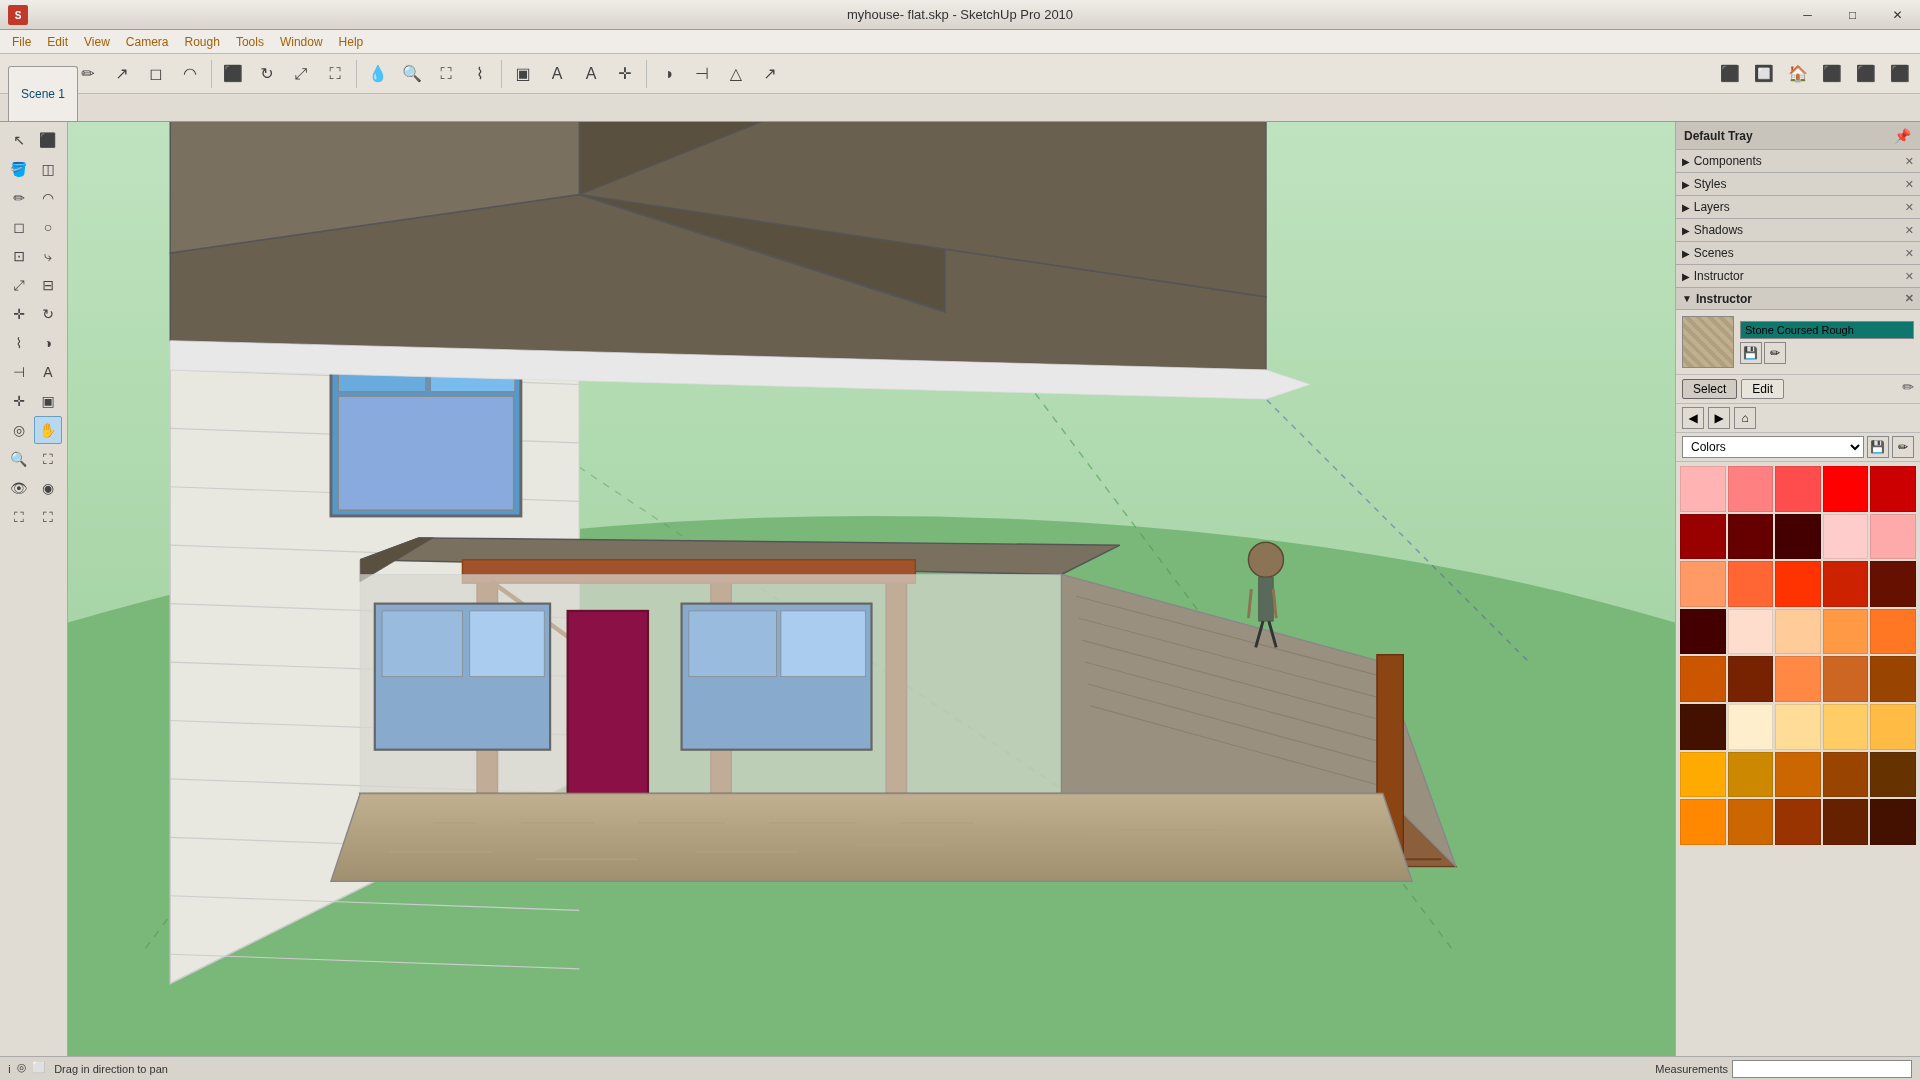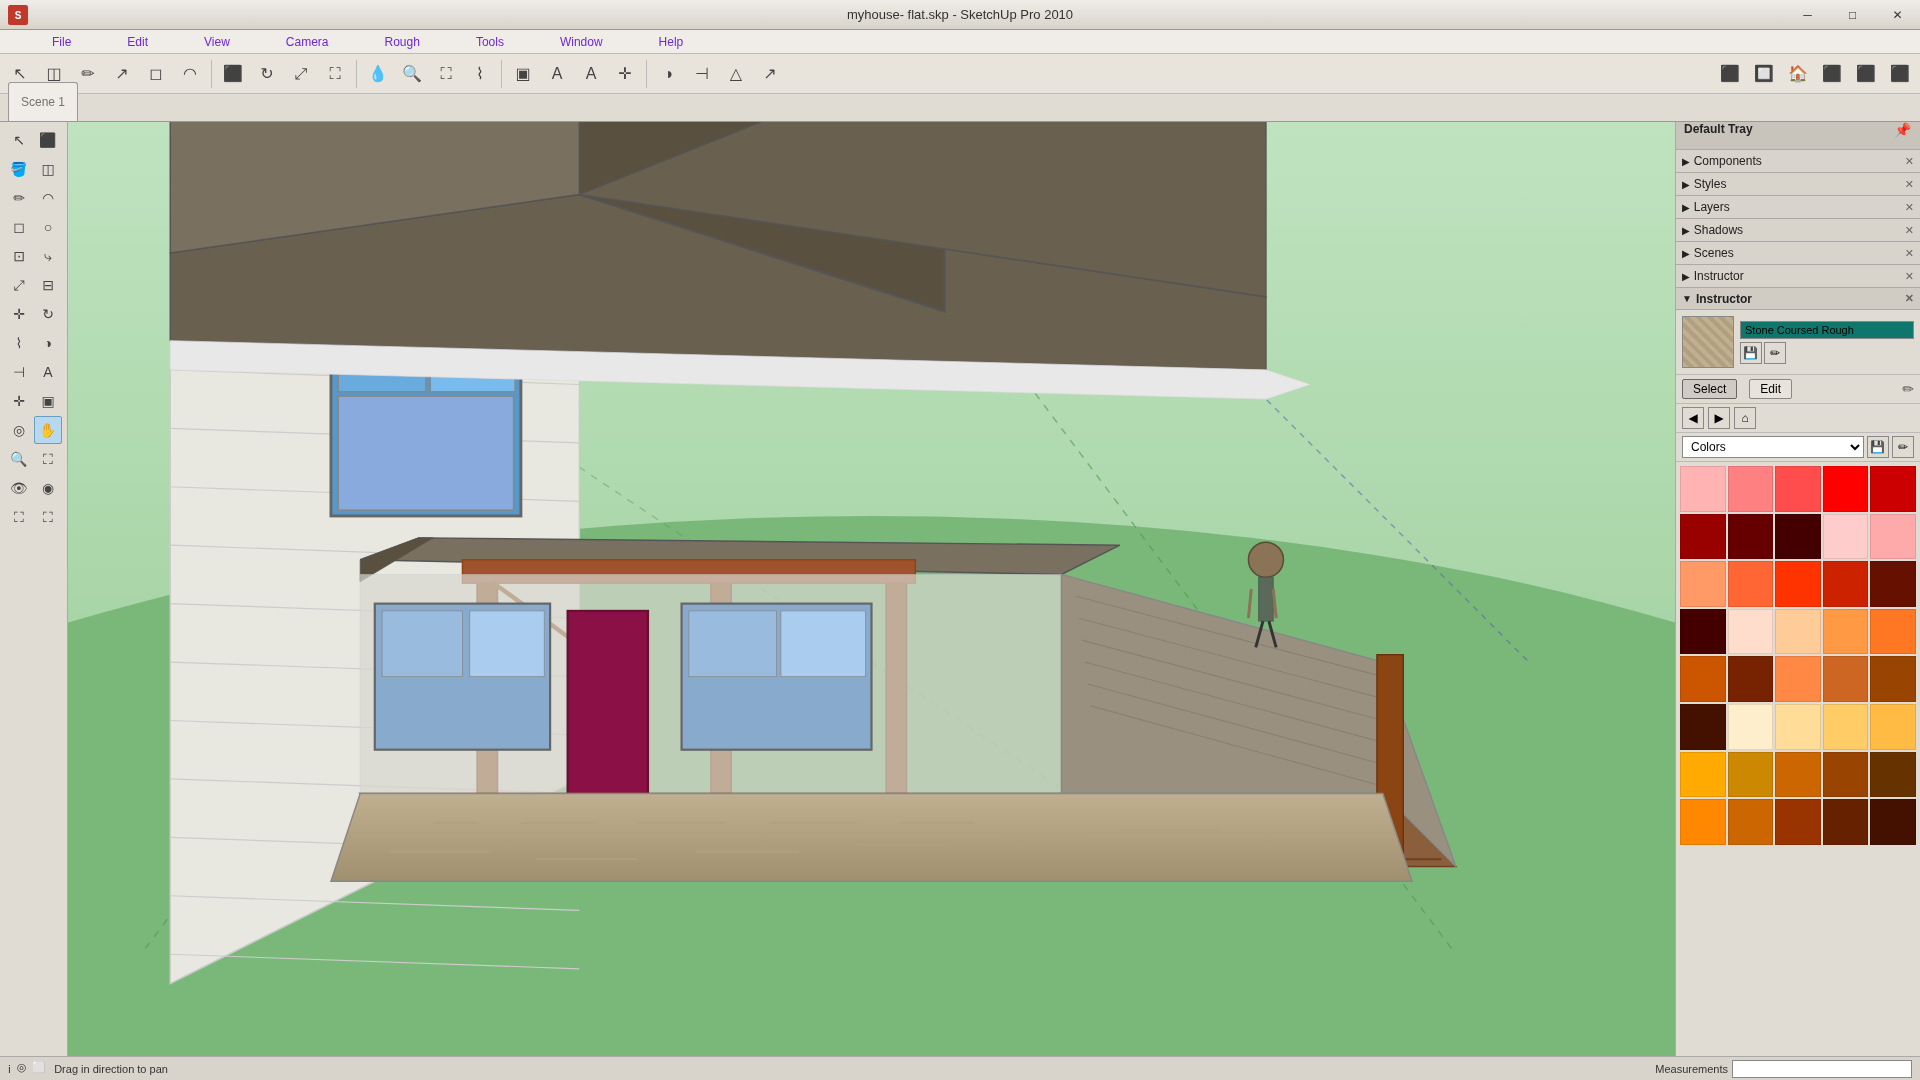--- a/index.html
+++ b/index.html
@@ -40,22 +40,21 @@
       background: #f0ede8;
       display: flex;
       align-items: center;
       padding-left: 4px;
       border-bottom: 1px solid #bbb;
     }
     #menubar .menu-item {
       padding: 2px 8px;
       cursor: pointer;
       font-size: 12px;
-      color: #6d28d9;
-      margin-left: 40px;
+      color: #a16207;
     }
 
     
     #toolbar {
       height: 40px;
       background: #e8e4dc;
       display: flex;
       align-items: center;
       padding: 2px 4px;
       border-bottom: 1px solid #bbb;
@@ -94,27 +93,27 @@
     
     #scene-tabs {
       height: 28px;
       background: #e0dcd4;
       display: flex;
       align-items: flex-end;
       padding-left: 8px;
       border-bottom: 1px solid #999;
     }
     .scene-tab {
-      padding: 12px 12px;
+      padding: 20px 12px;
       background: #f0ede8;
       border: 1px solid #999;
       border-bottom: none;
       cursor: pointer;
       font-size: 12px;
-      color: #737373;
+      color: #0c4a6e;
       border-radius: 3px 3px 0 0;
     }
 
     
     #left-toolbar {
       width: 68px;
       background: #e0dcd4;
       border-right: 1px solid #aaa;
       display: flex;
       flex-direction: column;
@@ -153,20 +152,21 @@
       border-left: 1px solid #aaa;
       display: flex;
       flex-direction: column;
       overflow: hidden;
     }
 
     #default-tray-header {
       height: 28px;
       background: #c8c4bc;
       display: flex;
+      align-items: center;
       justify-content: space-between;
       padding: 0 8px;
       border-bottom: 1px solid #aaa;
       font-size: 12px;
       font-weight: bold;
       color: #222;
     }
 
     .panel-section {
       border-bottom: 1px solid #aaa;
@@ -241,23 +241,22 @@
       align-items: center;
       justify-content: center;
       border: 1px solid #888;
       background: #e0dcd4;
       cursor: pointer;
       font-size: 12px;
     }
 
     #select-edit-bar {
       display: flex;
-      align-items: center;
       padding: 4px 6px;
-      gap: 12px;
+      gap: 4px;
       border-bottom: 1px solid #bbb;
     }
     .sel-edit-btn {
       padding: 2px 10px;
       border: 1px solid #888;
       background: #e8e4dc;
       cursor: pointer;
       font-size: 12px;
       border-radius: 2px;
     }

